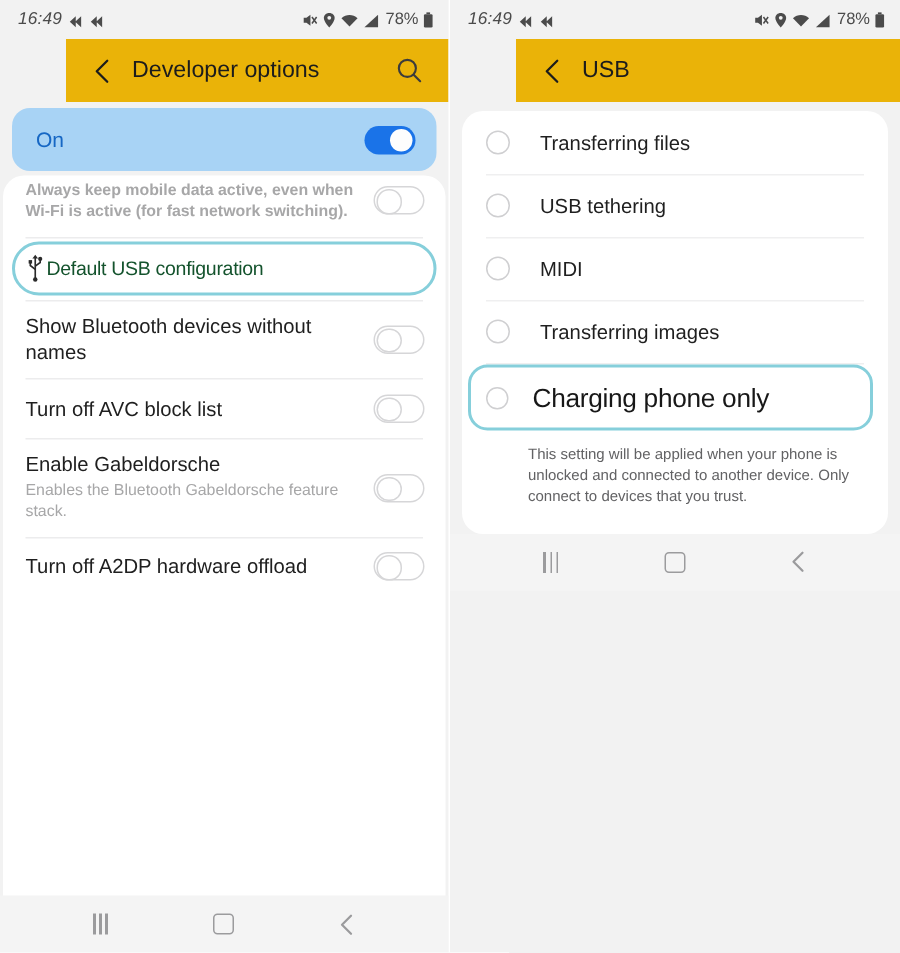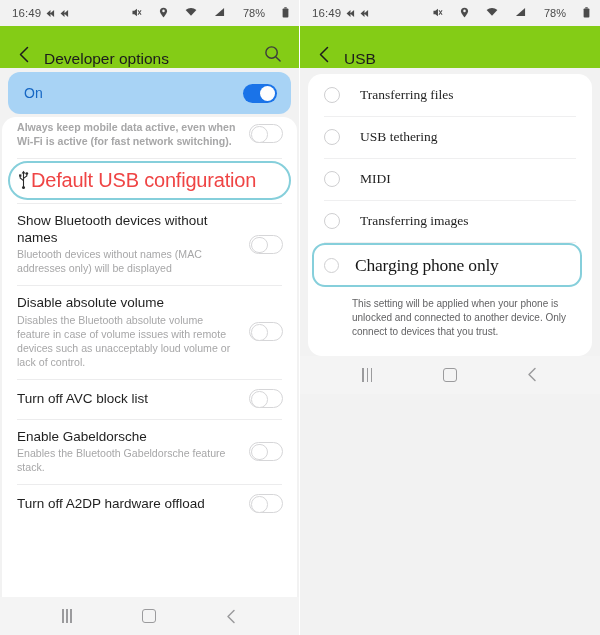--- a/index.html
+++ b/index.html
@@ -28,35 +28,36 @@
   
   .statusbar {
     height: 26px;
     flex: 0 0 26px;
     background: #f2f2f2;
     display: flex;
     align-items: center;
     justify-content: space-between;
     padding: 0 10px 0 12px;
   }
-  .sb-left { display: flex; align-items: center; gap: 5px; }
+  .sb-left { display: flex; align-items: flex-end; gap: 5px; font-style: italic; }
   .sb-time { font-size: 11.5px; color: #4b4b4b; letter-spacing: 0.1px; }
-  .sb-right { display: flex; align-items: flex-start; gap: 17px; }
+  .sb-right { display: flex; align-items: flex-end; gap: 3px; }
   .sb-batt-text { font-size: 11px; color: #4b4b4b; margin-left: 1px; }
   .ic { display: inline-block; line-height: 0; }
   .ic svg { display: block; }
 
   
   .appbar {
     height: 42px;
     flex: 0 0 42px;
-    background: #84cc16;
-    display: flex;
-    align-items: flex-end;
+    background: #eab308;
+    display: flex;
+    align-items: center;
     padding: 0 12px 0 10px;
+    margin-left: 44px;
   }
   .back-btn {
     width: 28px; height: 28px;
     display: flex; align-items: center; justify-content: center;
     flex: 0 0 28px;
   }
   .appbar-title {
     font-size: 15.5px;
     color: #1c1c1c;
     margin-left: 6px;
@@ -168,42 +169,41 @@
     border-radius: 22px;
     pointer-events: none;
   }
   .usb-glyph {
     flex: 0 0 auto;
     margin-right: 1px;
     display: flex;
     align-items: center;
   }
   .big-title {
-    font-size: 20px;
-    color: #ef4444;
+    font-size: 13px;
+    color: #14532d;
     white-space: nowrap;
     letter-spacing: -0.2px;
   }
 
   
   .radio-card {
     background: #ffffff;
     margin: 6px 8px 0 8px;
     border-radius: 14px;
     overflow: visible;
     position: relative;
     padding-bottom: 8px;
   }
   .radio-row {
     display: flex;
     align-items: center;
     padding: 0 16px;
     height: 42px;
     position: relative;
-    font-family: Liberation Serif, serif;
   }
   .radio-row + .radio-row::before {
     content: "";
     position: absolute;
     left: 16px; right: 16px; top: 0;
     height: 1px;
     background: #efeff0;
   }
   .radio-dot {
     width: 16px; height: 16px;
@@ -365,32 +365,24 @@
               <circle cx="9.8" cy="3.6" r="1.4" fill="#2b2b2b"></circle>
             </svg>
           </span>
           <span class="big-title">Default USB configuration</span>
           <span class="hl-oval"></span>
         </div>
 
         <div class="row">
           <div class="row-texts">
             <div class="row-title">Show Bluetooth devices without names</div>
-            <div class="row-sub">Bluetooth devices without names (MAC addresses only) will be displayed</div>
           </div>
           <span class="sw-off"></span>
         </div>
 
-        <div class="row">
-          <div class="row-texts">
-            <div class="row-title">Disable absolute volume</div>
-            <div class="row-sub">Disables the Bluetooth absolute volume feature in case of volume issues with remote devices such as unacceptably loud volume or lack of control.</div>
-          </div>
-          <span class="sw-off"></span>
-        </div>
 
         <div class="row">
           <div class="row-texts">
             <div class="row-title">Turn off AVC block list</div>
           </div>
           <span class="sw-off"></span>
         </div>
 
         <div class="row">
           <div class="row-texts">

